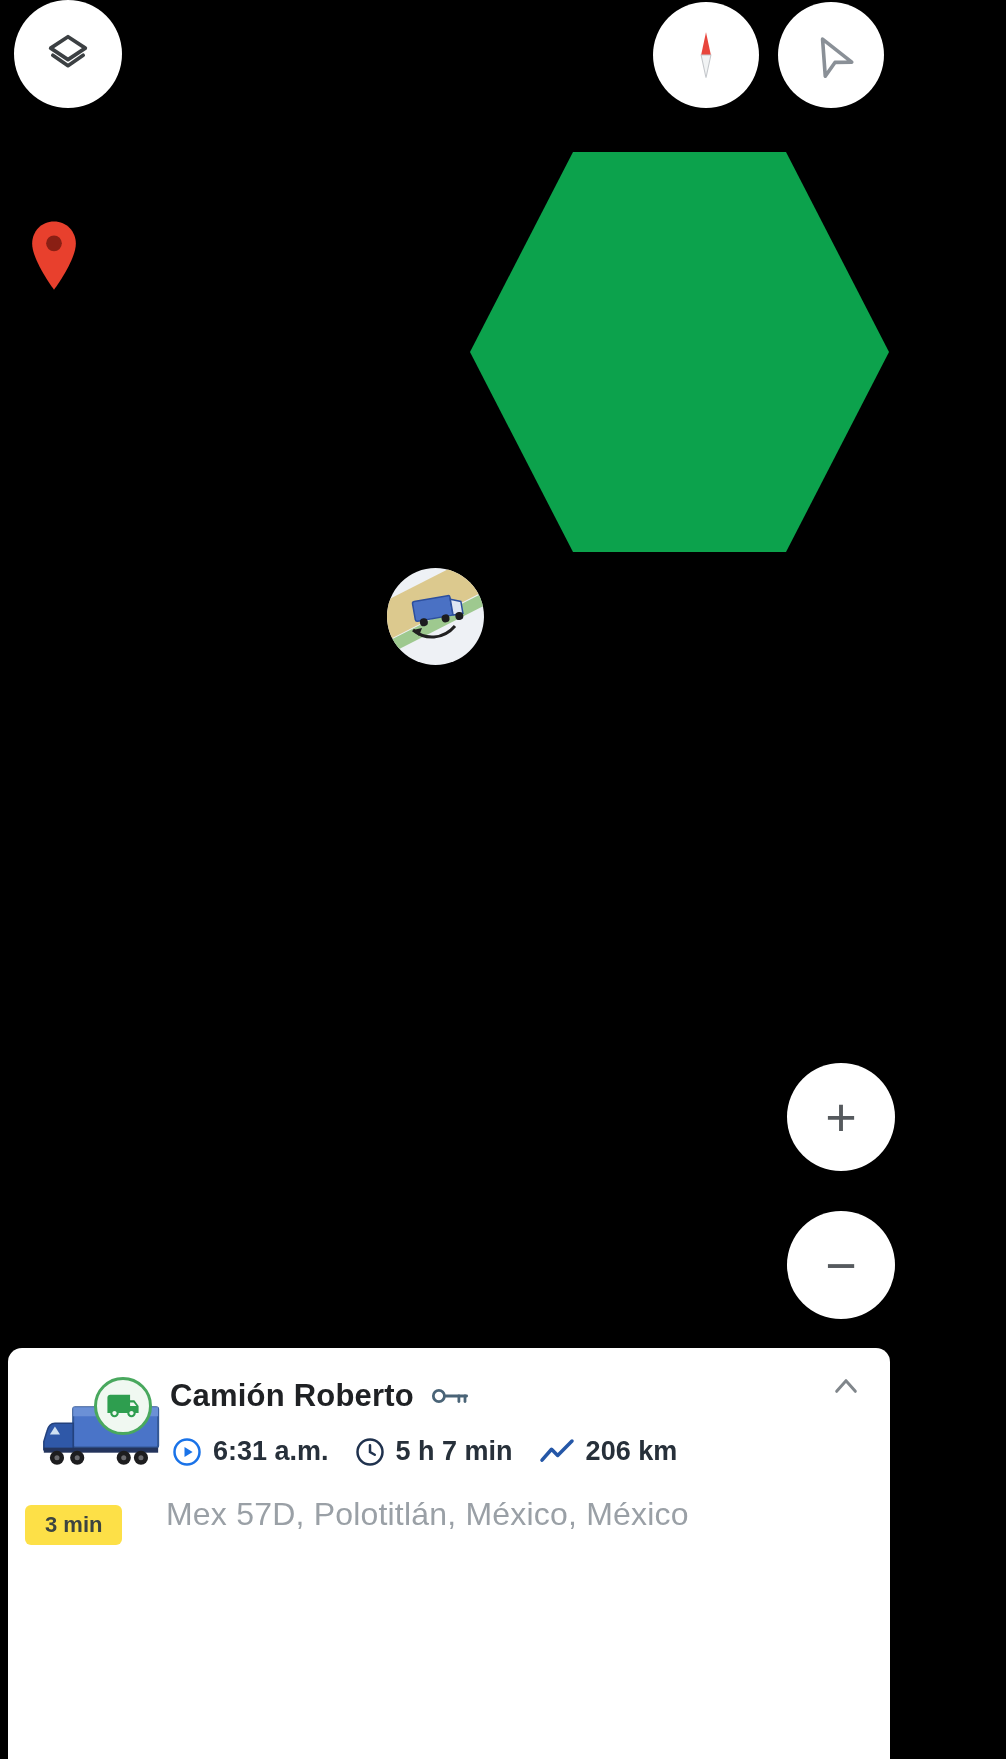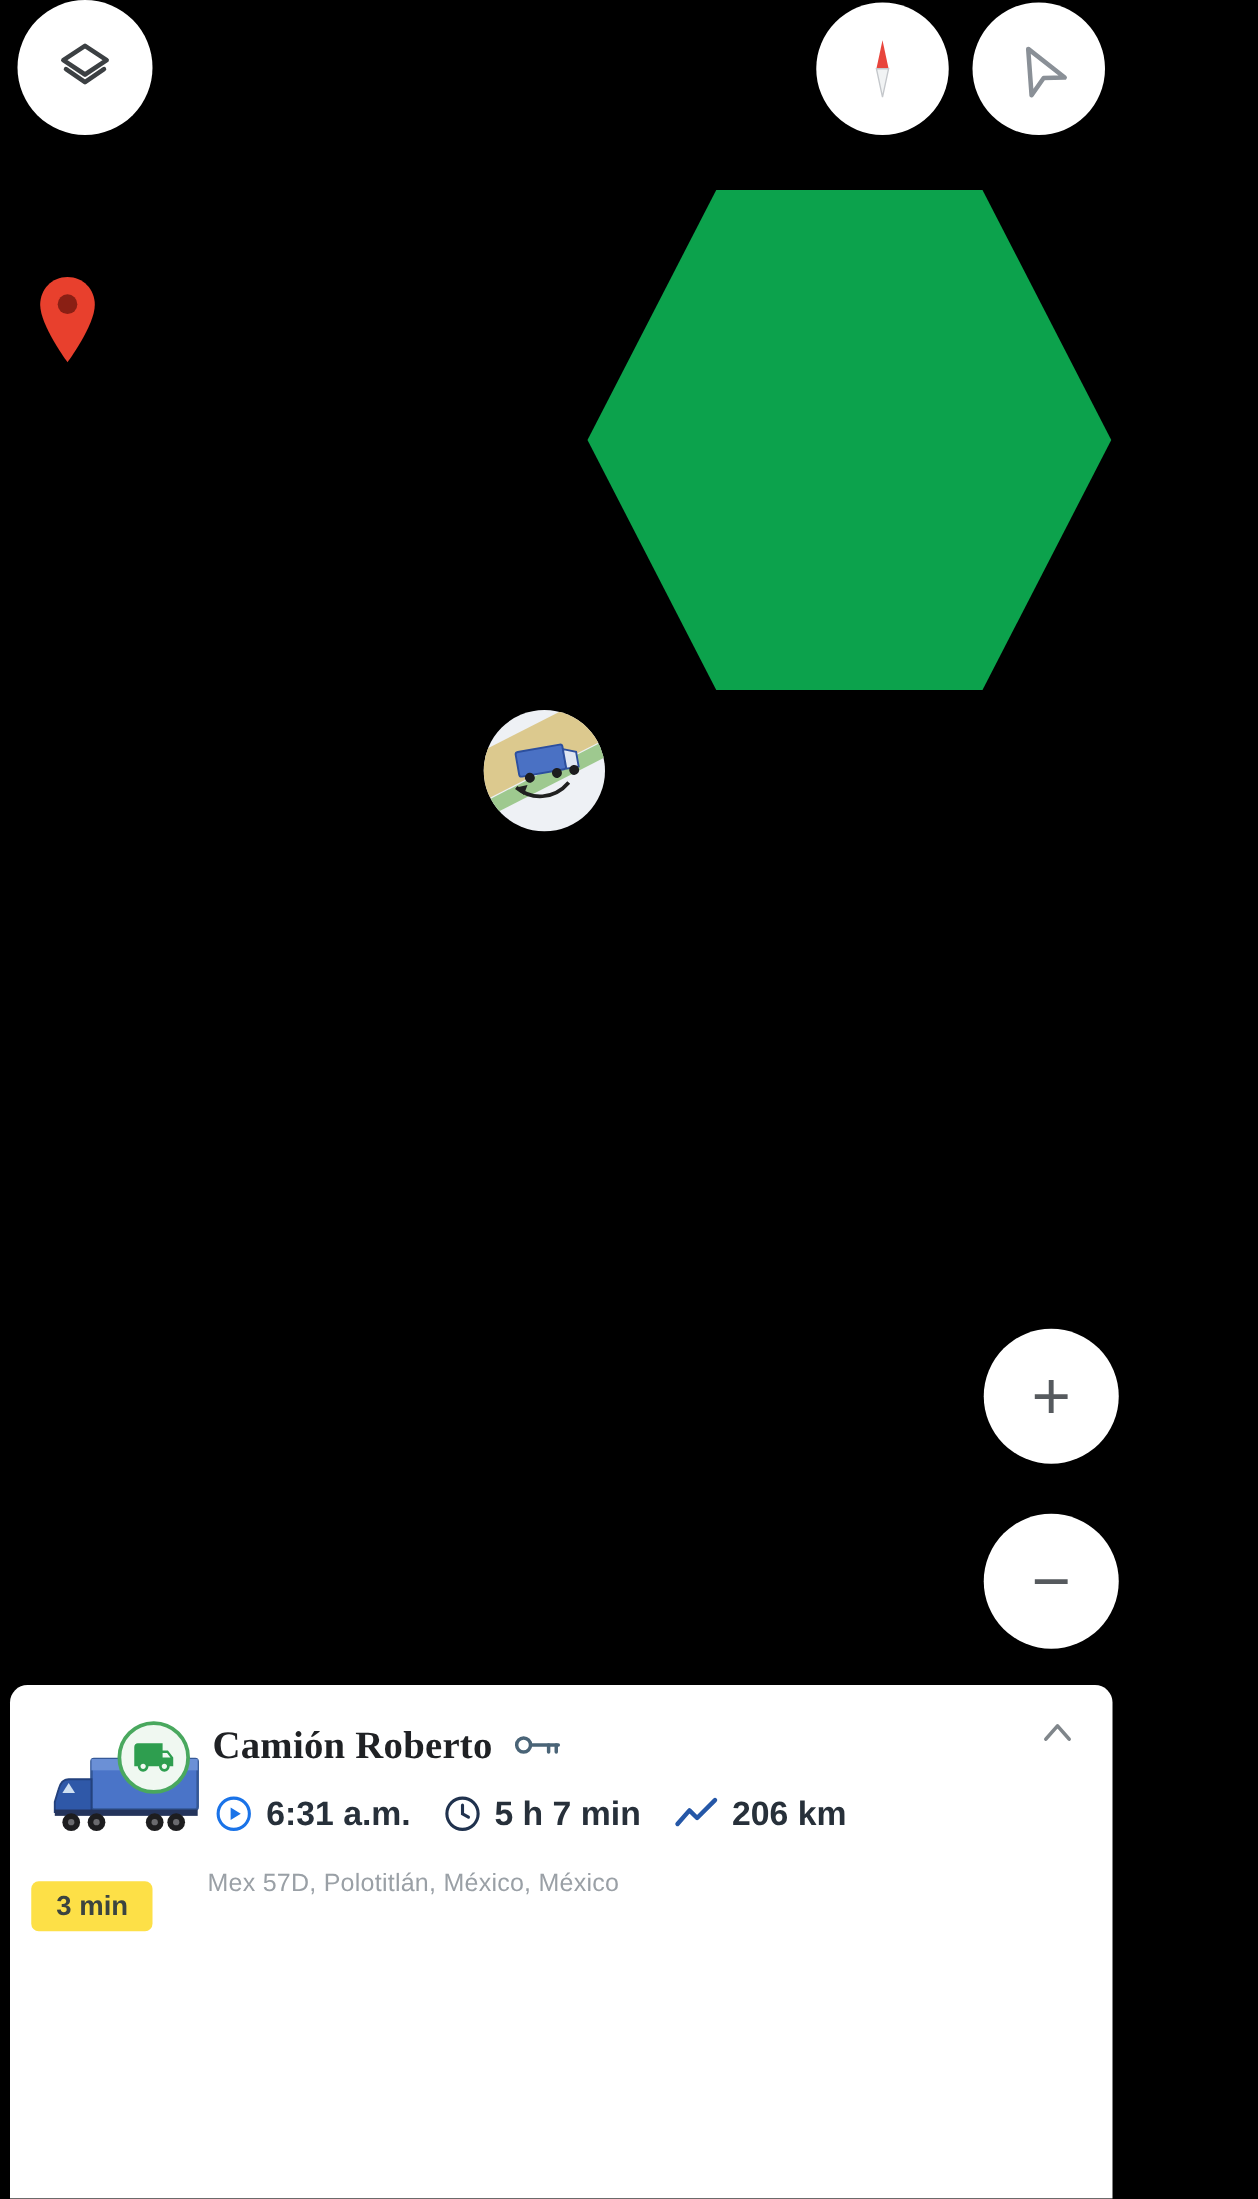--- a/index.html
+++ b/index.html
@@ -132,49 +132,48 @@
     align-items: center;
     justify-content: center;
   }
   .title-row {
     position: absolute;
     left: 162px;
     top: 30px;
     display: flex;
     align-items: center;
     gap: 16px;
-    font-family: Liberation Serif, serif;
   }
   .vehicle-title {
     margin: 0;
     font-size: 31px;
     font-weight: 700;
     color: #1f2124;
     letter-spacing: .2px;
   }
   .stats-row {
     position: absolute;
     left: 164px;
     top: 88px;
     display: flex;
-    align-items: flex-start;
+    align-items: flex-end;
   }
   .stat-text {
     font-size: 27px;
     font-weight: 600;
     color: #27303a;
     margin-left: 11px;
   }
   .stat-icon { display: flex; align-items: center; }
   .gap-group { margin-left: 26px; }
   .vehicle-address {
     position: absolute;
     left: 158px;
     top: 148px;
-    font-size: 20px;
+    font-size: 32px;
     color: #9aa0a6;
     letter-spacing: .2px;
   }
   .time-badge {
     position: absolute;
     left: 17px;
     top: 157px;
     background: #fde047;
     color: #3c4440;
     font-size: 22px;

